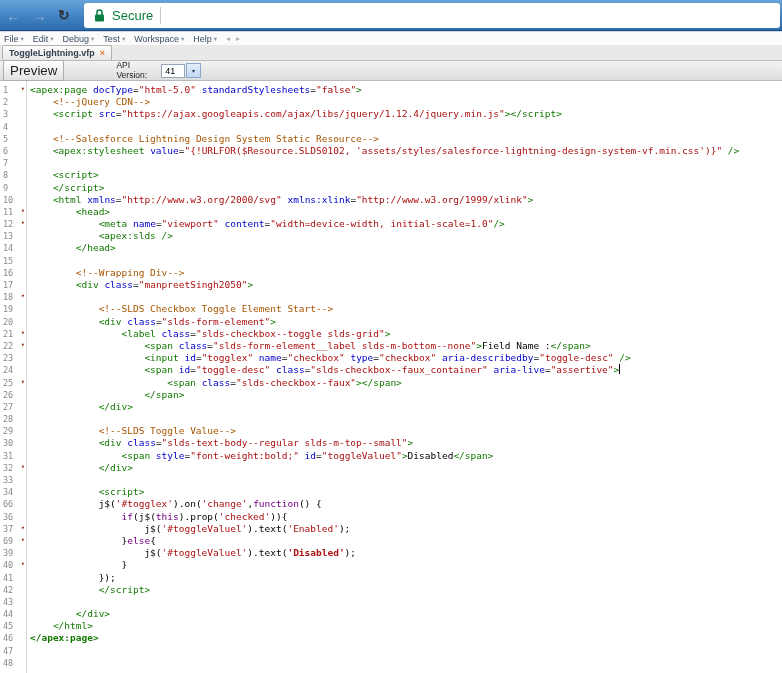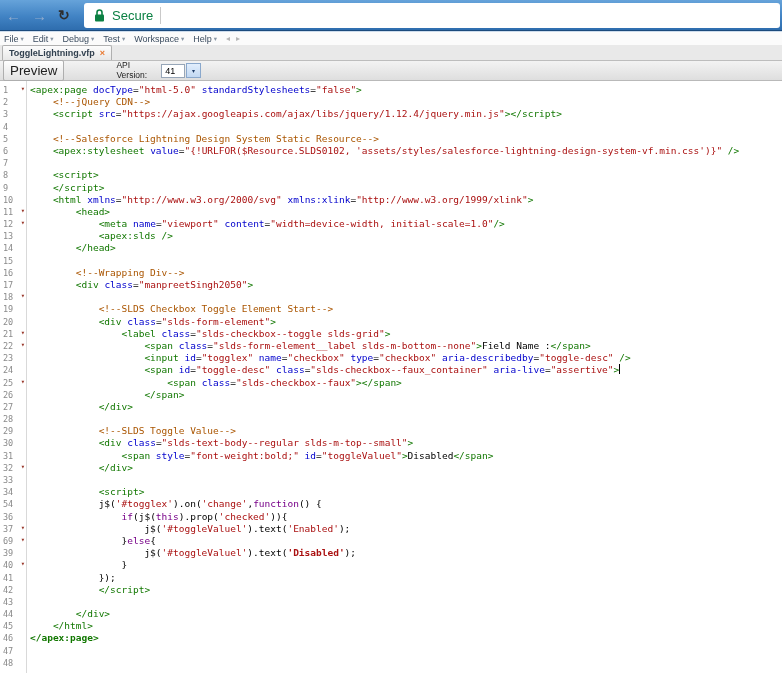--- a/index.html
+++ b/index.html
@@ -169,21 +169,21 @@
       <div class="gutter-line"><span>25</span><span class="fold-arrow">▾</span></div>
       <div class="gutter-line"><span>26</span></div>
       <div class="gutter-line"><span>27</span></div>
       <div class="gutter-line"><span>28</span></div>
       <div class="gutter-line"><span>29</span></div>
       <div class="gutter-line"><span>30</span></div>
       <div class="gutter-line"><span>31</span></div>
       <div class="gutter-line"><span>32</span><span class="fold-arrow">▾</span></div>
       <div class="gutter-line"><span>33</span></div>
       <div class="gutter-line"><span>34</span></div>
-      <div class="gutter-line"><span>54</span></div>
+      <div class="gutter-line"><span>66</span></div>
       <div class="gutter-line"><span>36</span></div>
       <div class="gutter-line"><span>37</span><span class="fold-arrow">▾</span></div>
       <div class="gutter-line"><span>69</span><span class="fold-arrow">▾</span></div>
       <div class="gutter-line"><span>39</span></div>
       <div class="gutter-line"><span>40</span><span class="fold-arrow">▾</span></div>
       <div class="gutter-line"><span>41</span></div>
       <div class="gutter-line"><span>42</span></div>
       <div class="gutter-line"><span>43</span></div>
       <div class="gutter-line"><span>44</span></div>
       <div class="gutter-line"><span>45</span></div>

